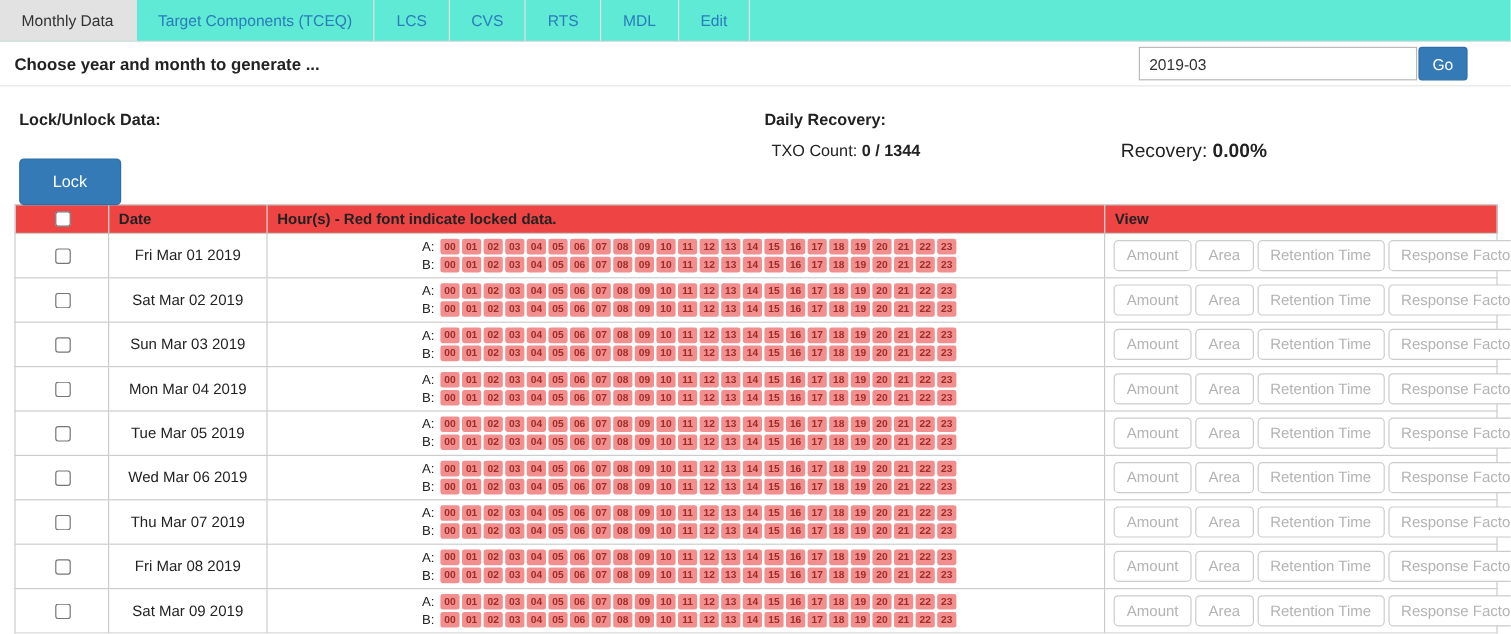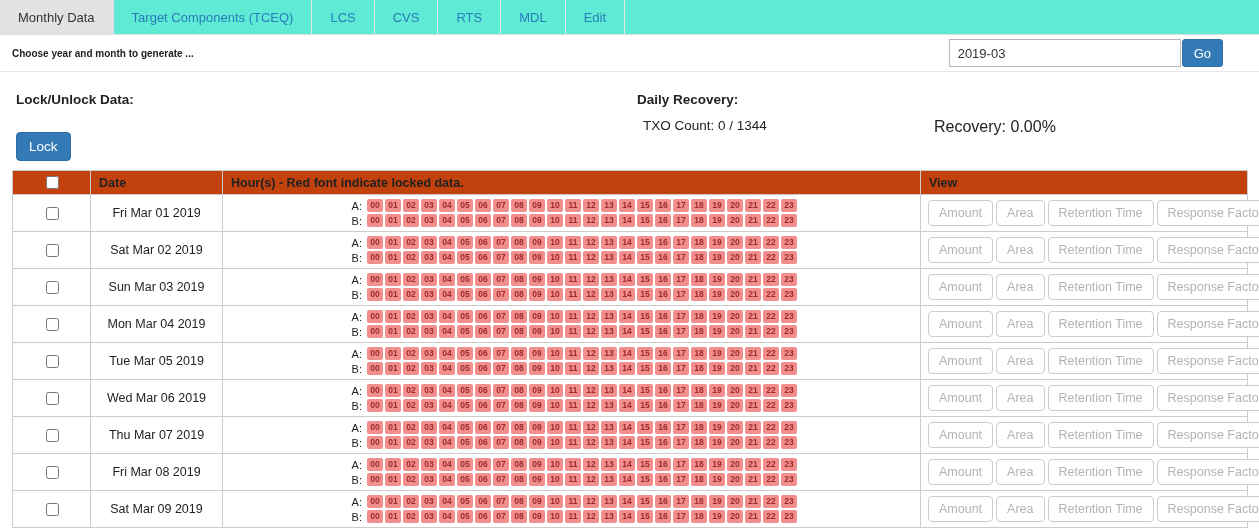--- a/index.html
+++ b/index.html
@@ -20,52 +20,52 @@
     font-size:13px; color:#2a7cba; cursor:pointer;
     border-right:1px solid #e2e2e2; white-space:nowrap;
   }
   .tab.active { background:#e2e2e2; color:#333; }
 
   
   .toolbar {
     height:37px; display:flex; align-items:center;
     padding:0 36px 0 12px; border-bottom:1px solid #e7e7e7; background:#fff;
   }
-  .prompt { font-weight:bold; font-size:10px; white-space:nowrap; }
+  .prompt { font-weight:bold; font-size:14px; white-space:nowrap; }
   .toolbar-spacer { flex:1; }
   .month-input {
     width:232px; height:26px; border:1px solid #b9b9b9;
     padding:13px 8px; font-size:13px; color:#333; outline:none;
   }
   .go-btn {
     height:28px; margin-left:1px; background:#337ab7; border:1px solid #2e6da4;
     color:#fff; border-radius:3px; padding:0 11px; font-size:13px; cursor:pointer;text-align:center;
   }
 
   
   .header-area { position:relative; height:98px; }
   .lock-label   { position:absolute; left:16px;  top:20px; font-weight:bold; font-size:13.5px; }
   .daily-title  { position:absolute; left:637px; top:20px; font-weight:bold; font-size:13.5px; }
   .txo-line     { position:absolute; left:643px; top:46px; font-size:13.5px; }
   .recovery-line{ position:absolute; left:934px; top:46px; font-size:16px; }
-  .bold { font-weight:normal;text-align:right; }
+  .bold { font-weight:bold;text-align:right; }
   .lock-btn {
-    position:absolute; left:16px; top:60px; height:29px; padding:0 12px;
+    position:absolute; left:16px; top:60px; height:39px; padding:0 27px;
     background:#337ab7; border:1px solid #2e6da4; color:#fff;
     border-radius:4px; font-size:13.5px; cursor:pointer;
   }
 
   
   .data-table {
     width:1235px; margin:0 12px; border-collapse:collapse; table-layout:fixed;
   }
   .data-table th, .data-table td { border:1px solid #ccc; vertical-align:middle; }
   .data-table thead th {
     height:22px; font-size:12.5px; font-weight:bold; text-align:left;
-    padding:2px 8px; background:#c2410c;
+    padding:2px 8px; background:#ef4444;
   }
   .data-table thead th.col-check { text-align:center; padding:2px 0; }
   .data-table tbody td { height:36px; }
   .col-check { text-align:center; }
   .col-date  { text-align:center; font-size:12.5px; }
   .col-hours { padding:3px 0; }
   .hour-line { display:flex; justify-content:center; align-items:center; gap:2px; height:15px; }
   .line-label { font-size:11px; margin-right:3px; width:16px; text-align:right; color:#222; }
   .hour-chip {
     display:inline-block; width:16px; text-align:center;

